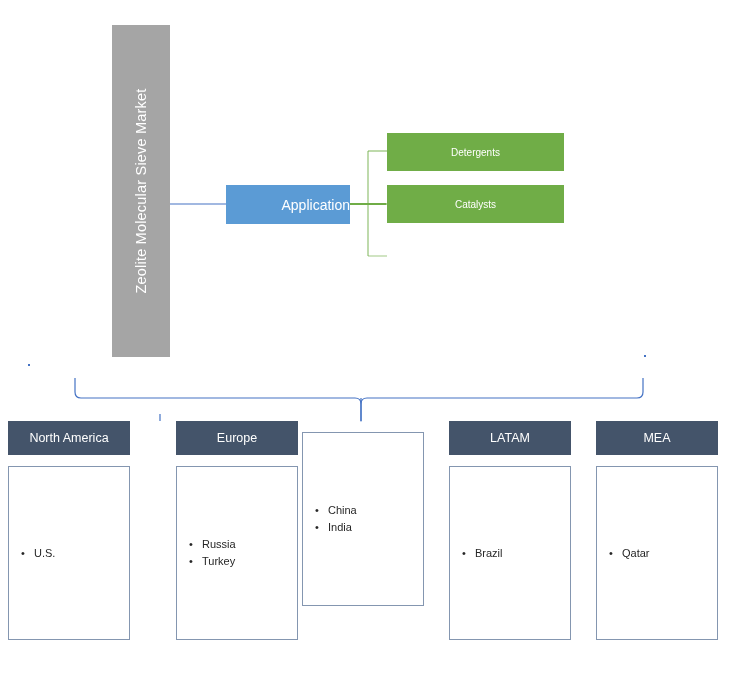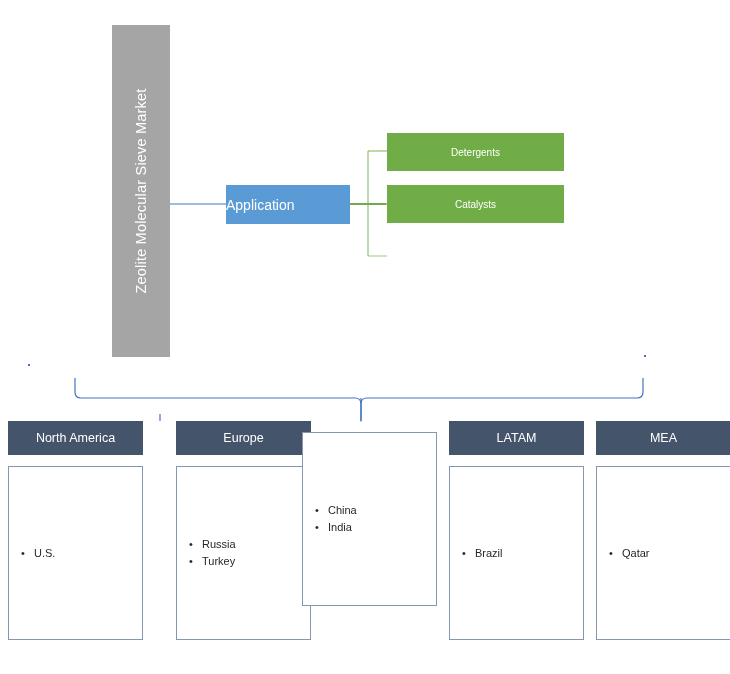--- a/index.html
+++ b/index.html
@@ -46,21 +46,21 @@
   
   .node-blue {
     position: absolute;
     left: 226px;
     top: 185px;
     width: 124px;
     height: 39px;
     background: #5B9BD5;
     display: flex;
     align-items: center;
-    justify-content: flex-start;
+    justify-content: flex-end;
   }
   .node-blue-label {
     color: #ffffff;
     font-size: 14px;
   }
 
   
   .node-green {
     position: absolute;
     left: 387px;
@@ -86,21 +86,21 @@
     top: 0;
     width: 730px;
     height: 674px;
     pointer-events: none;
   }
 
   
   .region-col {
     position: absolute;
     top: 421px;
-    width: 135px;
+    width: 122px;
   }
   .region-0 { left: 8px; }
   .region-1 { left: 155px; margin-left: 21px; }
   .region-2 { left: 302px; }
   .region-3 { left: 449px; }
   .region-4 { left: 596px; }
 
   .region-header {
     height: 34px;
     background: #44546A;

